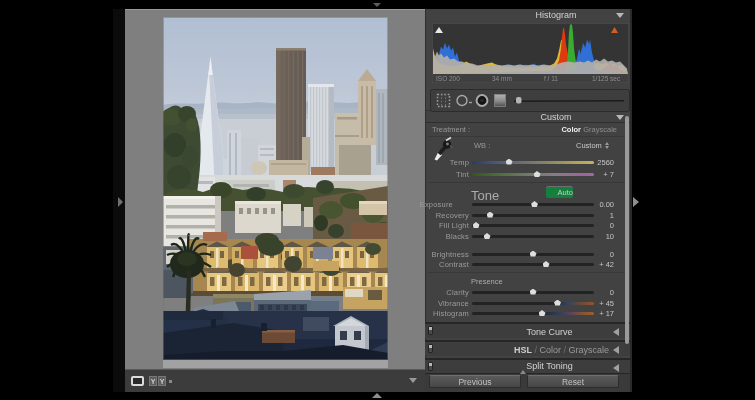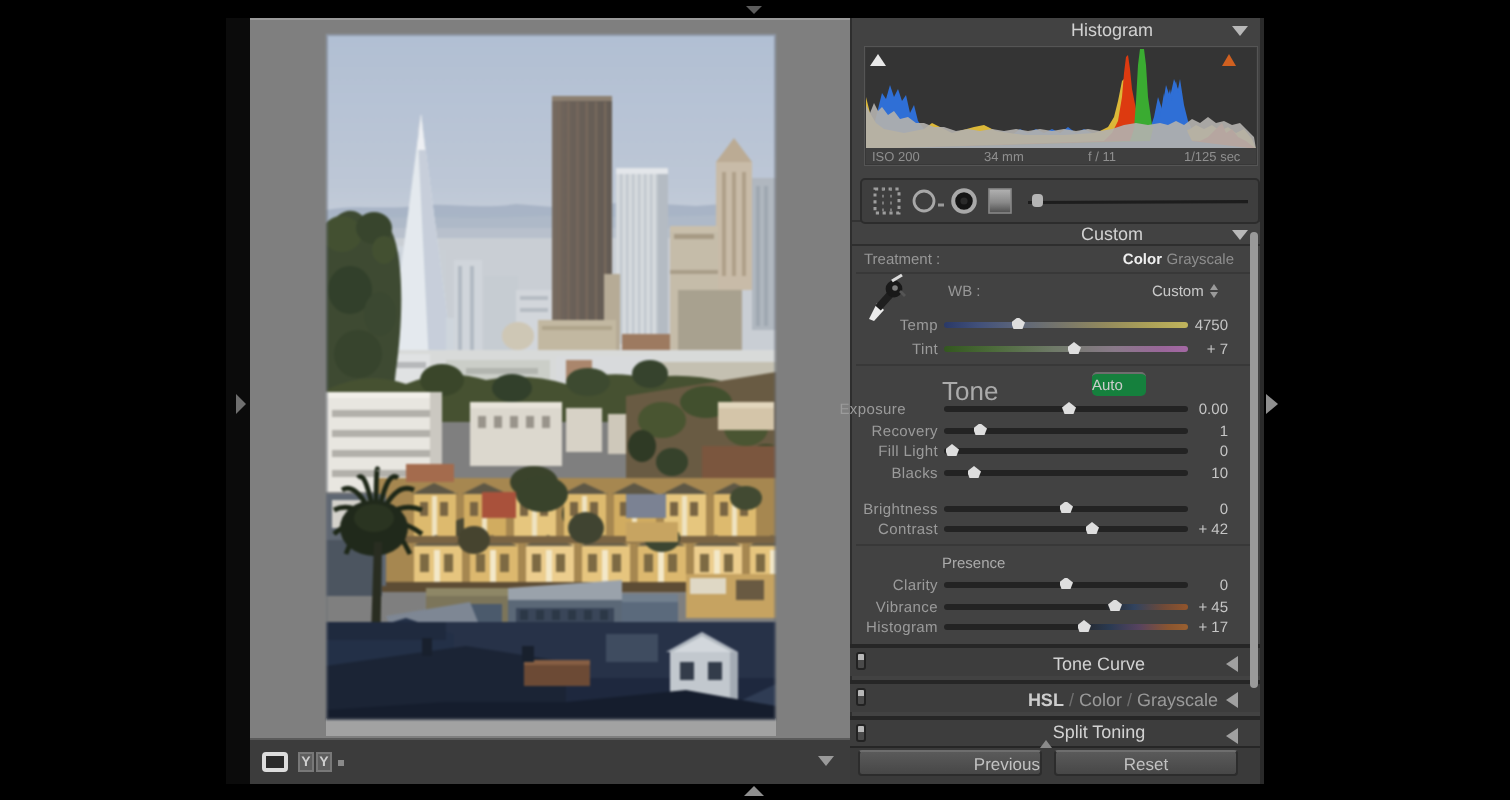--- a/index.html
+++ b/index.html
@@ -80,28 +80,28 @@
 <polygon points="3.5,23.5 7.5,15.5 11,19 6,24.5" fill="#ececec"></polygon>
 <line x1="8" y1="18" x2="17" y2="8" stroke="#1f1f1f" stroke-width="3.8"></line>
 <circle cx="16" cy="8.5" r="4.2" fill="#191919"></circle>
 <circle cx="16.5" cy="8" r="1.4" fill="#7e7e7e"></circle>
 <line x1="15" y1="4.5" x2="20" y2="1.5" stroke="#dcdcdc" stroke-width="1.6"></line>
 <line x1="19" y1="9.5" x2="21.5" y2="12" stroke="#555" stroke-width="1.4"></line>
 </svg>
 <div class="lbl" style="left:420px;top:157.5px;width:49px">Temp</div>
 <div class="trk" style="left:472px;top:160.5px;width:122px;background:linear-gradient(to right,#2a3967,#41507a 14%,#5c6579 30%,#77766b 48%,#938a5d 66%,#aca158 84%,#c0b45c)"></div>
 <div class="knob" style="left:505.5px;top:158.5px"></div>
-<div class="val" style="left:578px;top:157.5px;width:36px">4750</div>
+<div class="val" style="left:578px;top:157.5px;width:36px">2560</div>
 <div class="lbl" style="left:420px;top:170.0px;width:49px">Tint</div>
 <div class="trk" style="left:472px;top:173px;width:122px;background:linear-gradient(to right,#33571f,#4c6b3a 20%,#6f7a68 45%,#8a7a8a 70%,#9a669a 90%,#a468a4)"></div>
 <div class="knob" style="left:533.5px;top:171.0px"></div>
 <div class="val" style="left:578px;top:170.0px;width:36px">+ 7</div>
 <div class="a" style="left:428px;top:182px;width:201px;height:1px;background:#383838"></div>
 <div class="a" style="left:471px;top:188px;font-size:13px;color:#ababab">Tone</div>
-<div class="a" style="left:546px;top:186px;width:27px;height:12px;background:#15803d;border-radius:2.5px;border-top:1px solid #6e6e6e;color:#cccccc;font-size:7.5px;text-align:left;line-height:11px">Auto</div>
+<div class="a" style="left:546px;top:186px;width:27px;height:12px;background:#15803d;border-radius:2.5px;border-top:1px solid #6e6e6e;color:#cccccc;font-size:7.5px;text-align:right;line-height:11px">Auto</div>
 <div class="lbl" style="left:404px;top:200.0px;width:49px">Exposure</div>
 <div class="trk" style="left:472px;top:203.0px;width:122px"></div>
 <div class="knob" style="left:531.0px;top:201.0px"></div>
 <div class="val" style="left:578px;top:200.0px;width:36px">0.00</div>
 <div class="lbl" style="left:420px;top:210.5px;width:49px">Recovery</div>
 <div class="trk" style="left:472px;top:213.5px;width:122px"></div>
 <div class="knob" style="left:486.5px;top:211.5px"></div>
 <div class="val" style="left:578px;top:210.5px;width:36px">1</div>
 <div class="lbl" style="left:420px;top:221.0px;width:49px">Fill Light</div>
 <div class="trk" style="left:472px;top:224.0px;width:122px"></div>
@@ -140,21 +140,21 @@
 <div class="a" style="left:425px;top:340px;width:207px;height:16px;background:#3d3d3d;border-top:2px solid #262626"></div>
 <div class="a" style="left:428px;top:344px;width:5px;height:9px;background:linear-gradient(#b8b8b8 45%,#4a4a4a 45%);border-radius:1.5px;border:0.5px solid #222"></div>
 <div class="a" style="left:425px;top:345px;width:184px;text-align:right;font-size:9px;color:#6f6f6f"><span style="color:#cdcdcd;font-weight:bold">HSL</span> / <span style="color:#9a9a9a">Color</span> / <span style="color:#9a9a9a">Grayscale</span></div>
 <div class="a" style="left:613px;top:346px;width:0;height:0;border-top:4px solid transparent;border-bottom:4px solid transparent;border-right:6px solid #a0a0a0"></div>
 <div class="a" style="left:425px;top:358px;width:207px;height:15px;background:#3d3d3d;border-top:2px solid #262626"></div>
 <div class="a" style="left:428px;top:362px;width:5px;height:9px;background:linear-gradient(#b8b8b8 45%,#4a4a4a 45%);border-radius:1.5px;border:0.5px solid #222"></div>
 <div class="hdr" style="left:490px;top:361px;width:119px;font-size:9px">Split Toning</div>
 <div class="a" style="left:613px;top:364px;width:0;height:0;border-top:4px solid transparent;border-bottom:4px solid transparent;border-right:6px solid #a0a0a0"></div>
 <div class="a" style="left:425px;top:373px;width:207px;height:19px;background:#3a3a3a;border-top:1px solid #262626"></div>
 <div class="a" style="left:520px;top:370px;width:0;height:0;border-left:3px solid transparent;border-right:3px solid transparent;border-bottom:4px solid #8a8a8a"></div>
-<div class="a" style="left:429px;top:375px;width:92px;height:13px;background:linear-gradient(#5a5a5a,#474747);border:1px solid #2c2c2c;border-top-color:#6e6e6e;border-radius:2px;color:#c2c2c2;font-size:8.5px;text-align:right;line-height:12px">Previous</div>
+<div class="a" style="left:429px;top:375px;width:92px;height:13px;background:linear-gradient(#5a5a5a,#474747);border:1px solid #2c2c2c;border-top-color:#6e6e6e;border-radius:2px;color:#c2c2c2;font-size:8.5px;text-align:center;line-height:12px">Previous</div>
 <div class="a" style="left:527px;top:375px;width:92px;height:13px;background:linear-gradient(#5a5a5a,#474747);border:1px solid #2c2c2c;border-top-color:#6e6e6e;border-radius:2px;color:#c2c2c2;font-size:8.5px;text-align:center;line-height:12px">Reset</div>
 <div class="a" style="left:625px;top:116px;width:4px;height:228px;background:#9a9a9a;border-radius:2px"></div>
 <div class="a" style="left:630px;top:9px;width:2px;height:383px;background:#2a2a2a"></div>
 <svg class="a" style="left:163px;top:17px;filter:blur(0.45px) saturate(0.93)" width="225" height="343" viewBox="0 0 225 343">
     <defs>
 <linearGradient id="sky" x1="0" y1="0" x2="0" y2="1">
  <stop offset="0" stop-color="#b0bfd5"></stop>
         <stop offset="0.75" stop-color="#bcc7d7"></stop>
         <stop offset="1" stop-color="#c6cfdb"></stop>
 </linearGradient>

